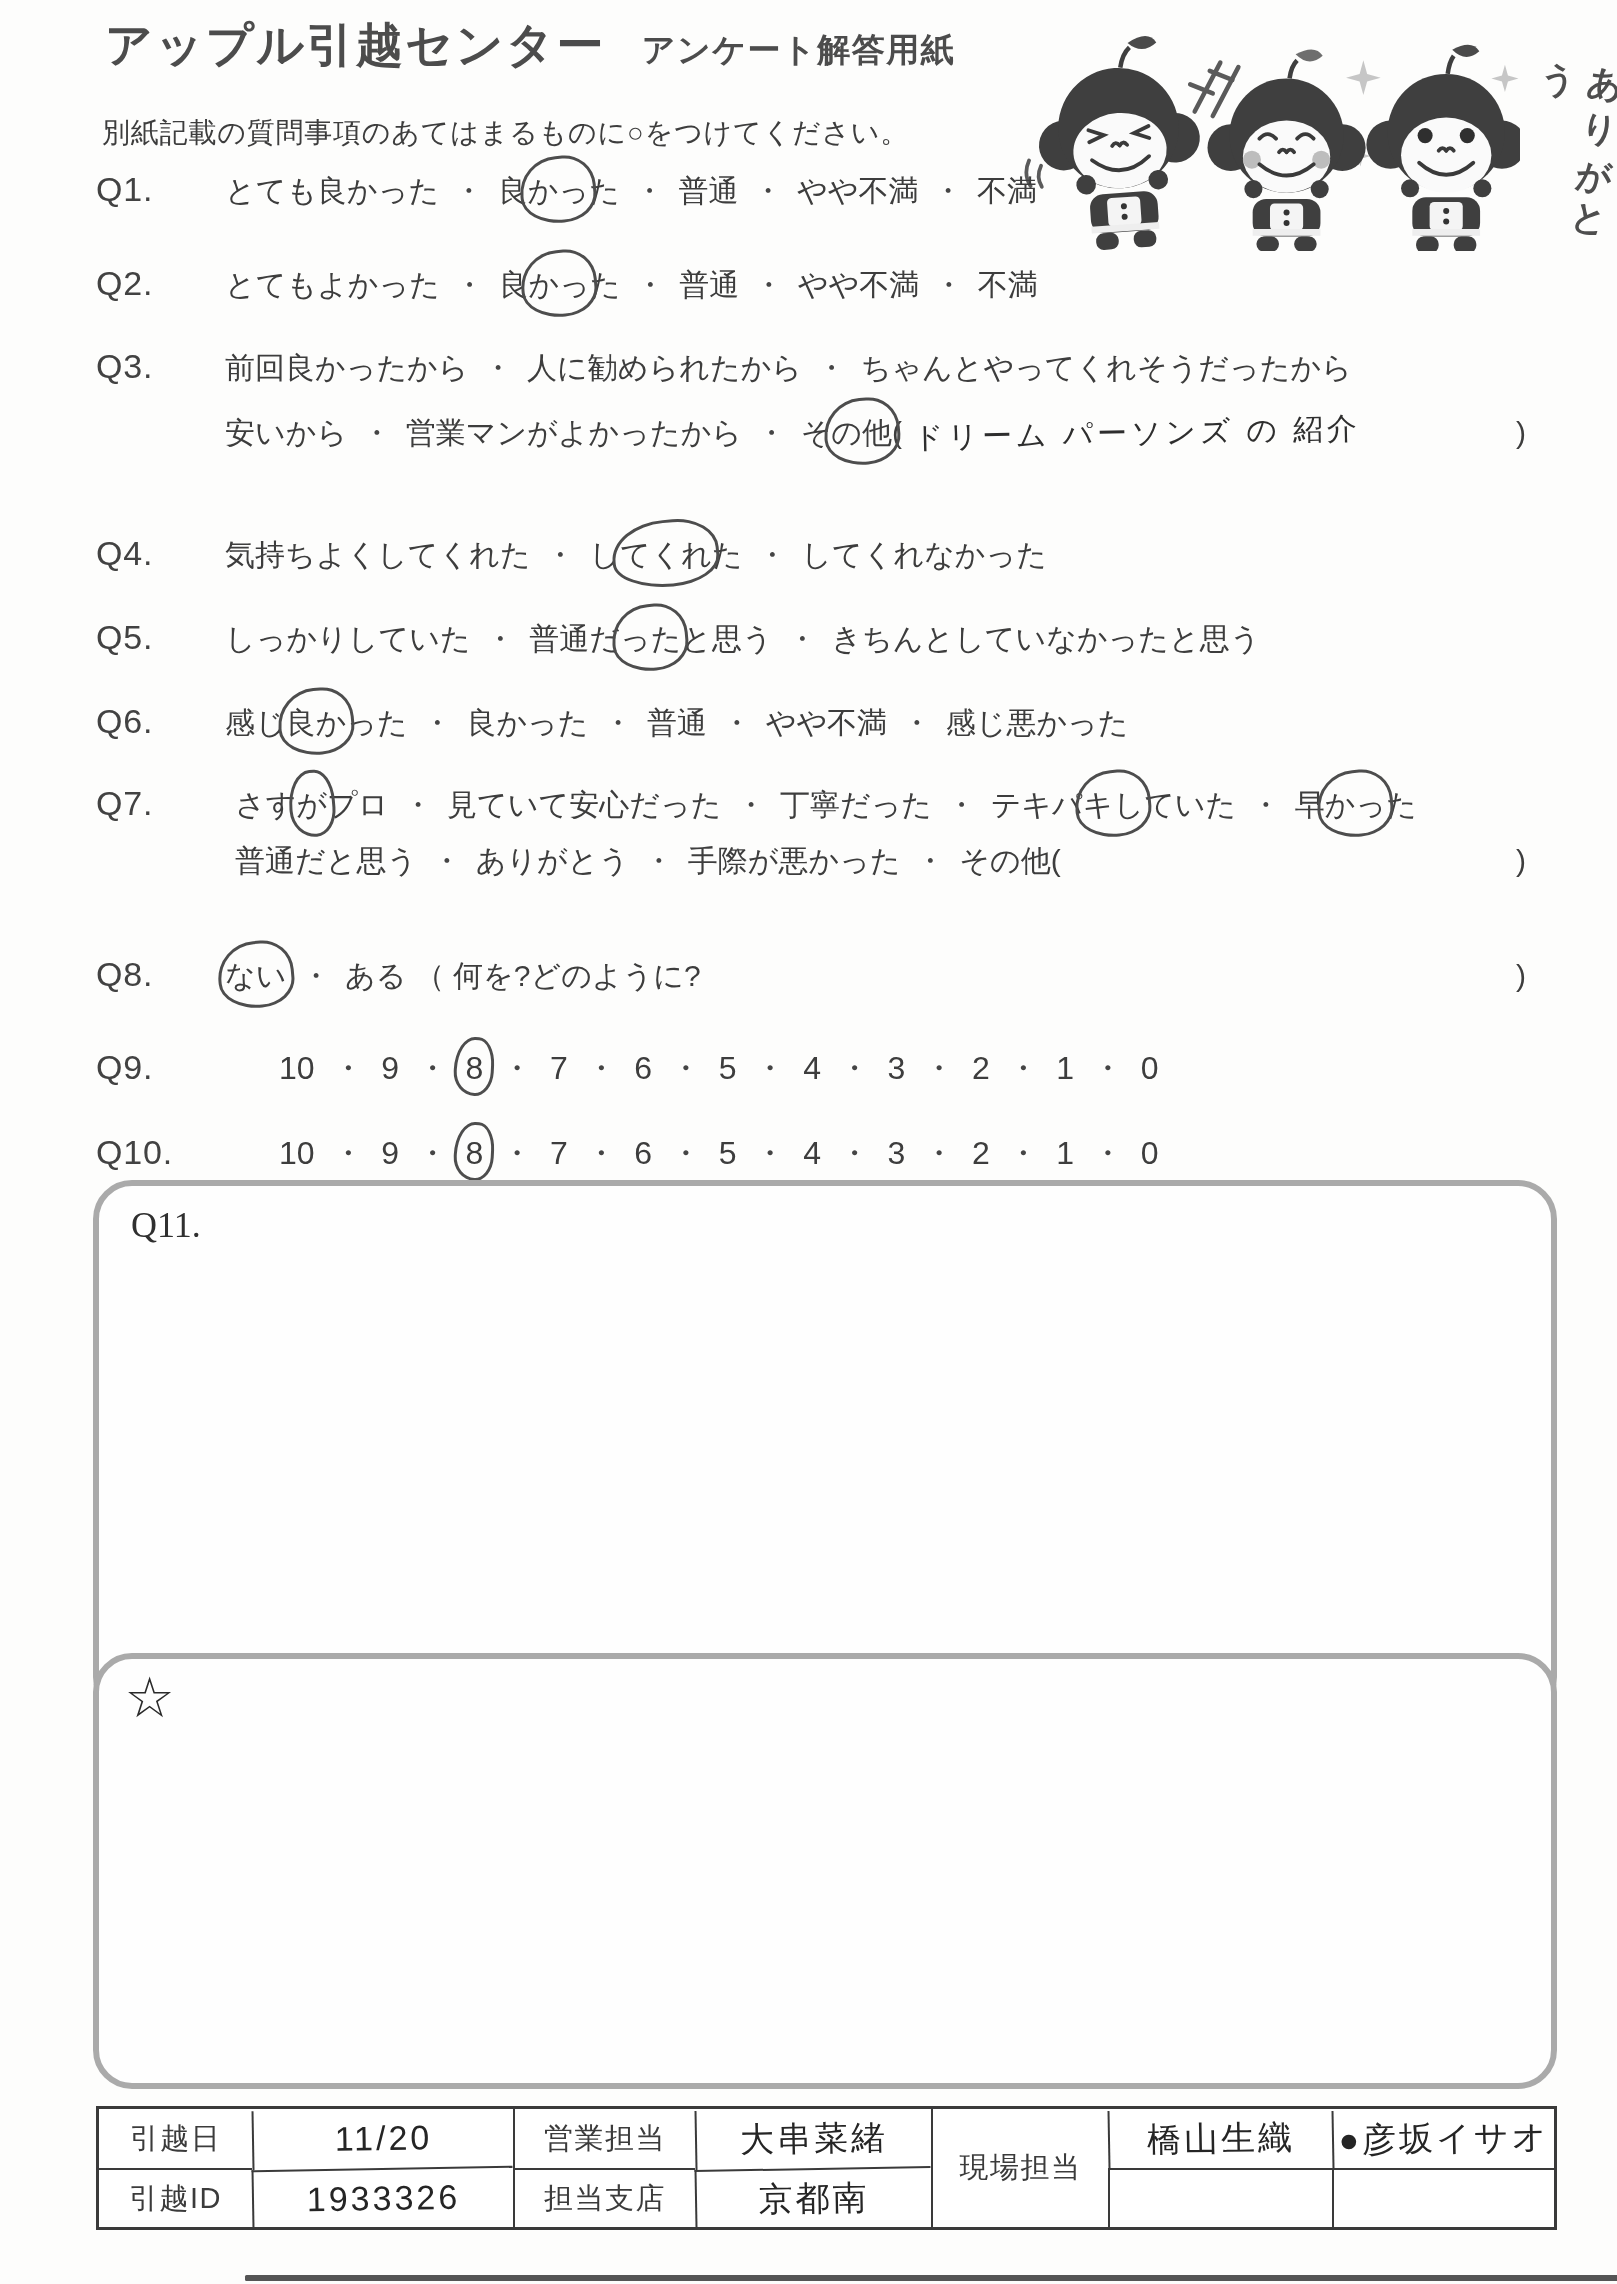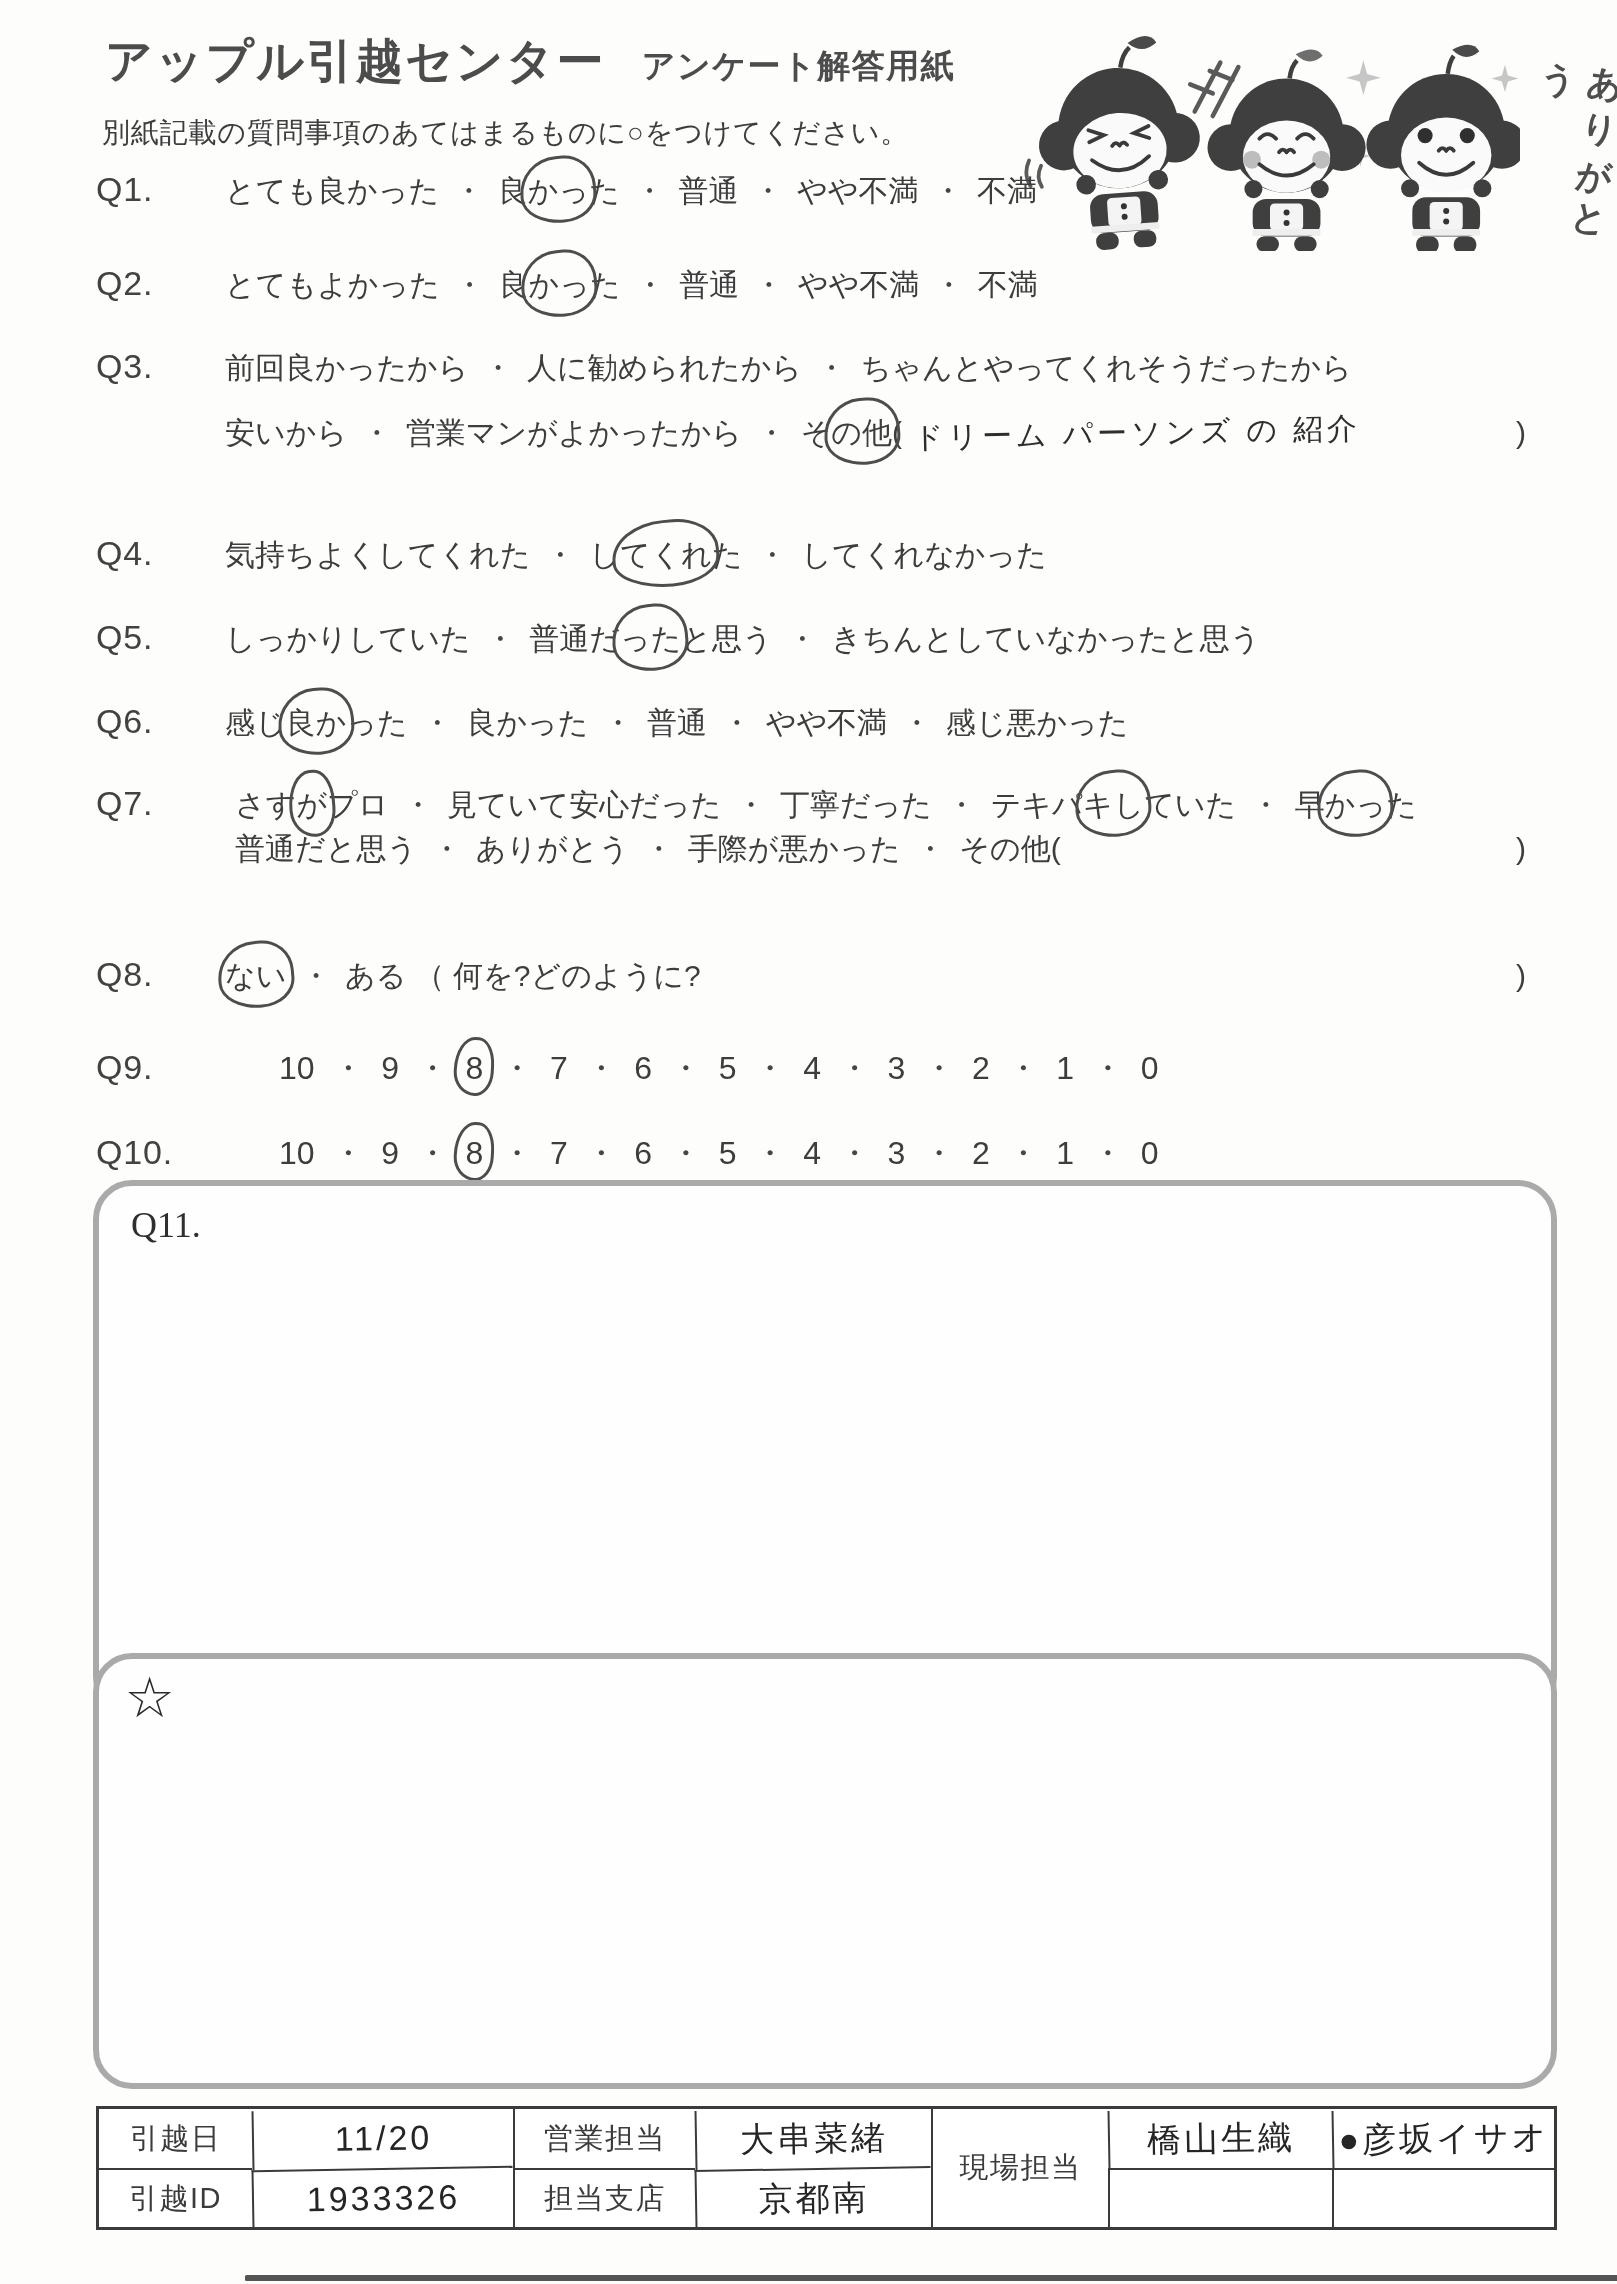--- a/index.html
+++ b/index.html
@@ -2,21 +2,21 @@
 <html style="font-size:12px"><head>
 <meta charset="utf-8">
 <style>
   html,body{margin:0;padding:0;background:#e8e8e8;}
   .page{
     position:relative;width:1617px;height:2284px;background:#fdfdfc;
     font-family:"Liberation Sans","DejaVu Sans",sans-serif;color:#3d3d3d;
     overflow:hidden;
   }
   
-  .hdr{position:absolute;left:105px;top:30px;display:flex;align-items:baseline;gap:36px;}
+  .hdr{position:absolute;left:105px;top:14px;display:flex;align-items:baseline;gap:36px;}
   .title{font-size:47px;font-weight:bold;color:#4c4c4c;letter-spacing:2.3px;margin:0;}
   .subtitle{font-size:33px;font-weight:bold;color:#4c4c4c;letter-spacing:1.5px;}
   .instruction{position:absolute;left:102px;top:114px;font-size:28px;letter-spacing:0.8px;color:#3d3d3d;}
   
   .mascots{position:absolute;left:1023px;top:21px;width:497px;height:230px;}
   .thanks{
     position:absolute;left:1526px;top:39px;height:218px;
     writing-mode:vertical-rl;font-size:35px;font-weight:bold;color:#4e4e4e;
     letter-spacing:6px;transform:rotate(7deg);
   }
@@ -25,21 +25,21 @@
   .q-label{width:129px;flex-shrink:0;font-size:34px;color:#424242;letter-spacing:0.8px;}
   .q-lines{flex:1;display:flex;flex-direction:column;min-width:0;}
   .q-line{display:flex;align-items:baseline;font-size:30px;line-height:44px;white-space:nowrap;}
   .q-line.score{padding-left:54px;font-size:32px;}
   .sep{margin:0 14.3px;color:#454545;}
   .score .sep{margin:0 17.3px;}
   .opt{display:inline-block;}
   .fill{flex:1;}
   .paren{font-size:30px;color:#3d3d3d;}
   [data-name="question-q3"] .q-line + .q-line{margin-top:21px;}
-  [data-name="question-q7"] .q-line + .q-line{margin-top:0;}
+  [data-name="question-q7"] .q-line + .q-line{margin-top:12px;}
   [data-name="question-q1"]{top:169px;}
   [data-name="question-q2"]{top:263px;}
   [data-name="question-q3"]{top:346px;}
   [data-name="question-q4"]{top:533px;}
   [data-name="question-q5"]{top:617px;}
   [data-name="question-q6"]{top:701px;}
   [data-name="question-q7"]{top:783px;gap:10px;}
   [data-name="question-q8"]{top:954px;}
   [data-name="question-q9"]{top:1046px;}
   [data-name="question-q10"]{top:1131px;}

